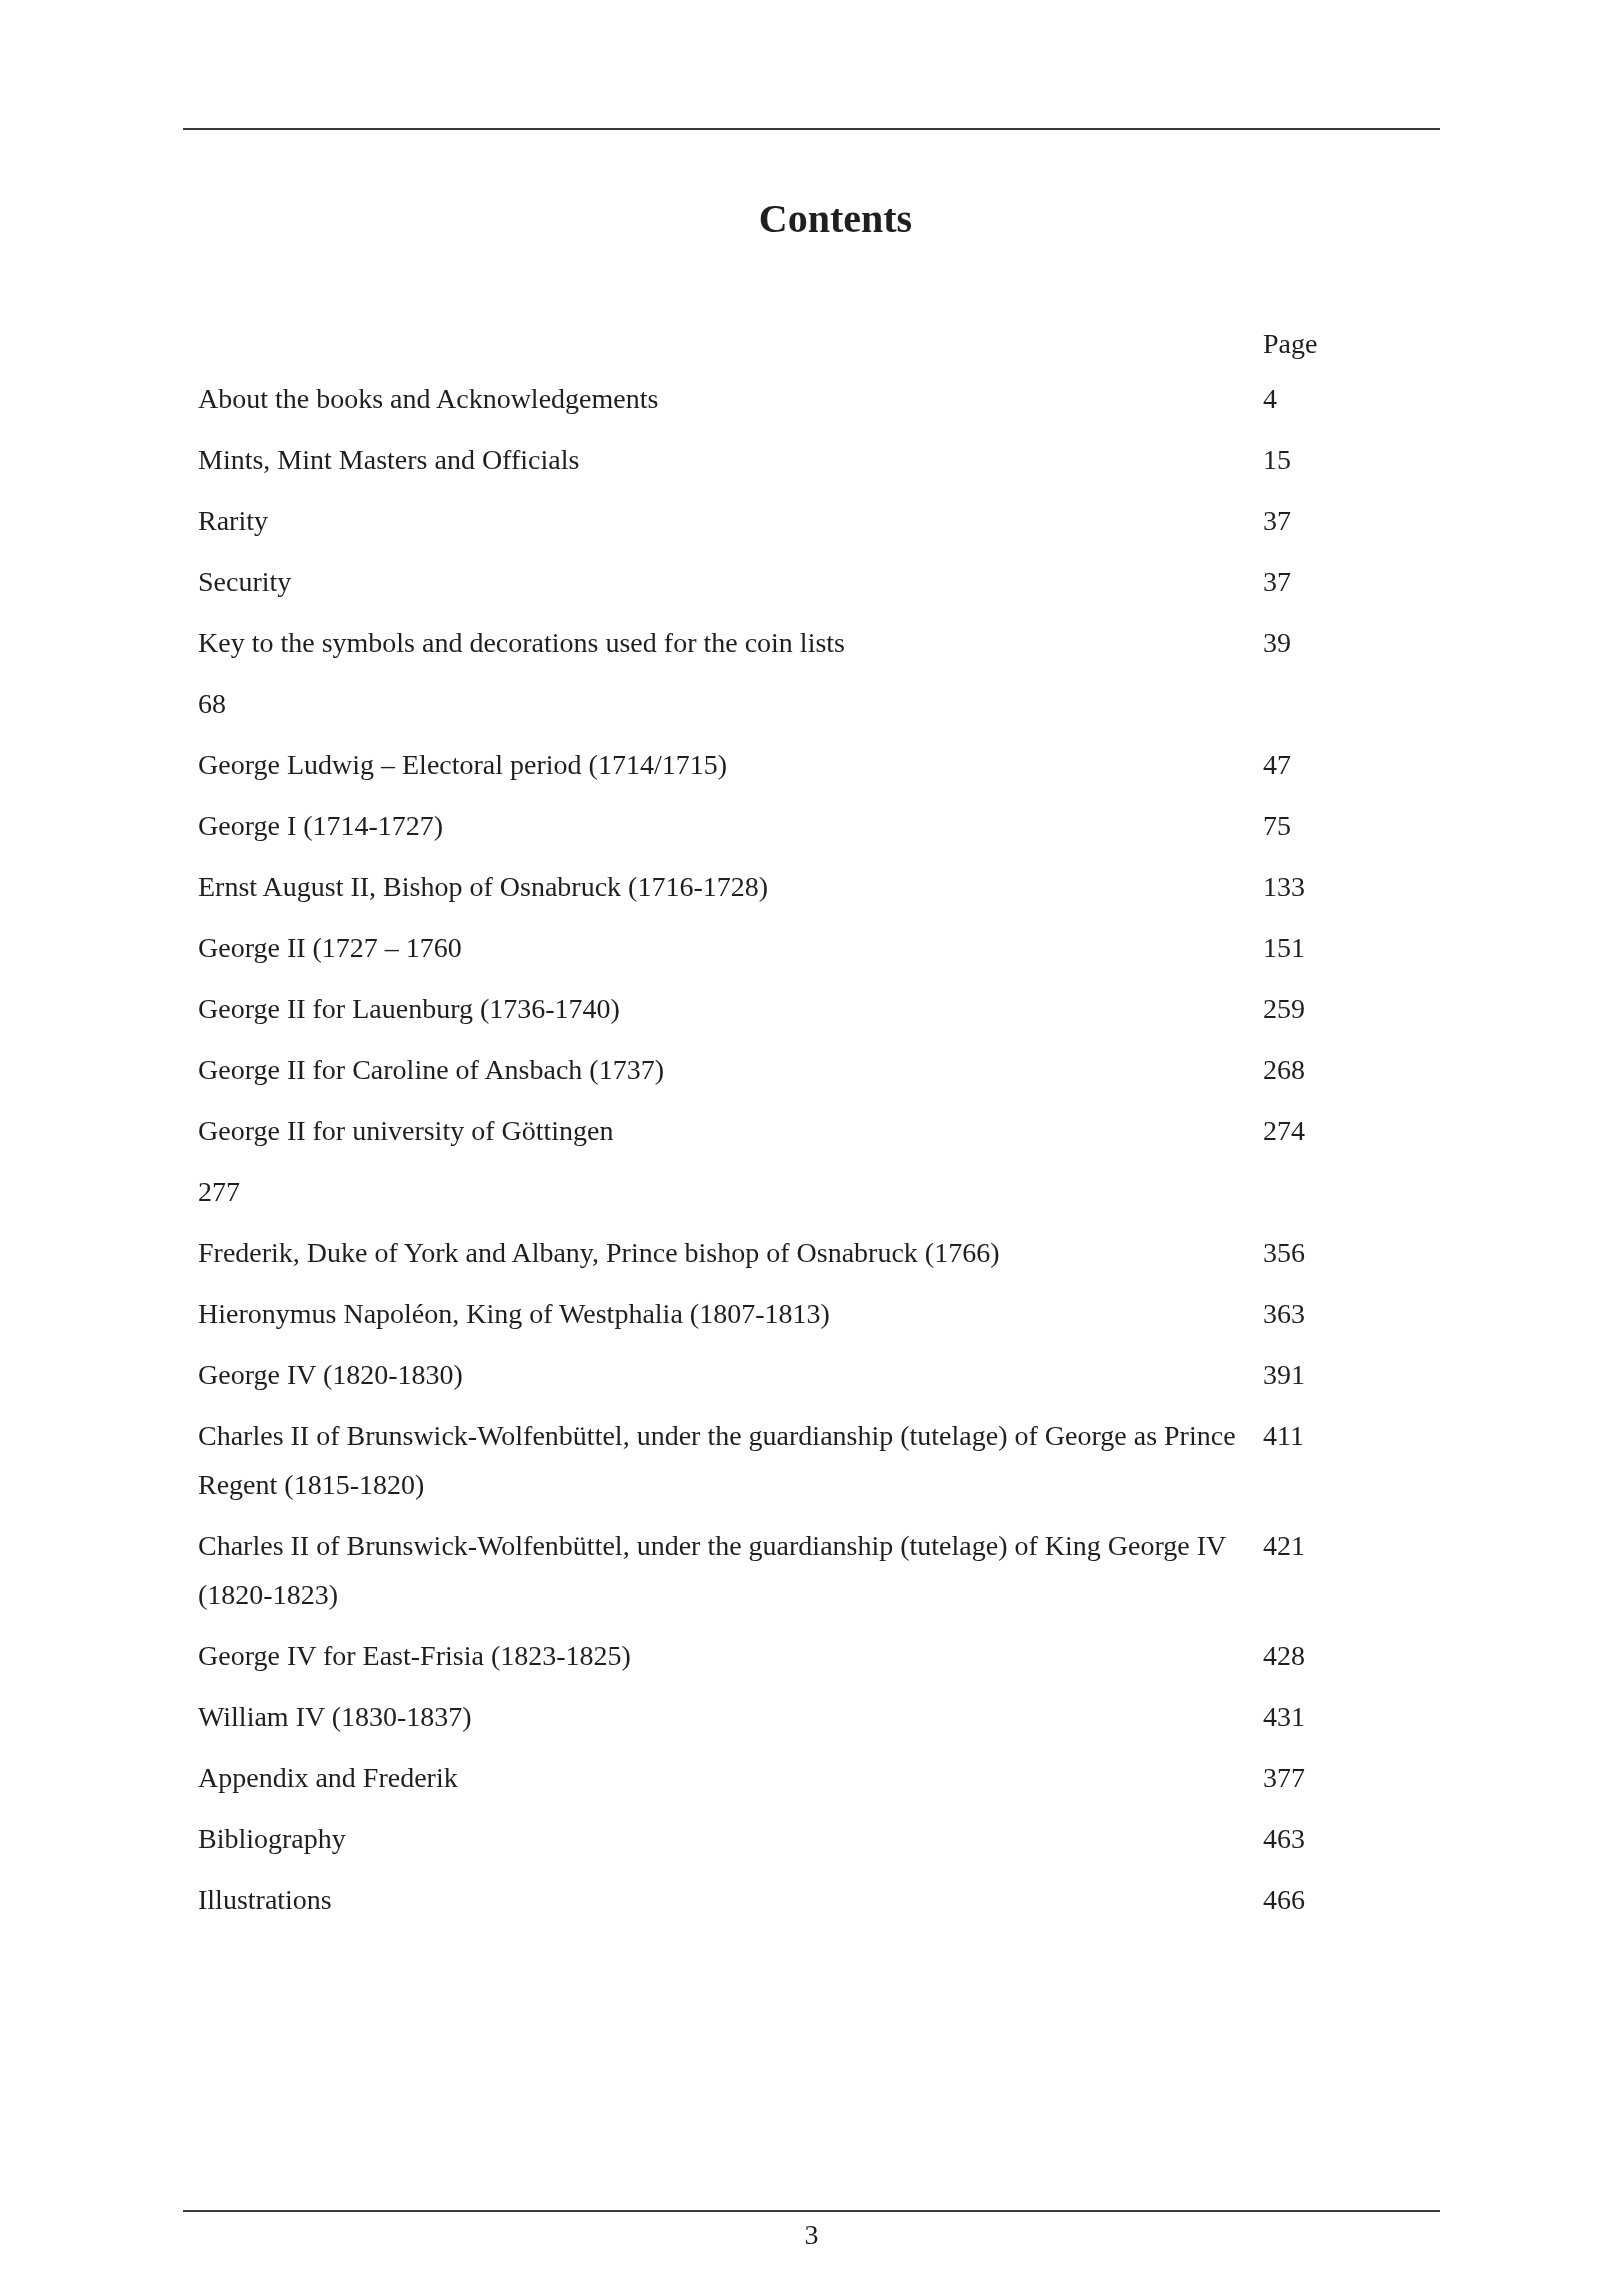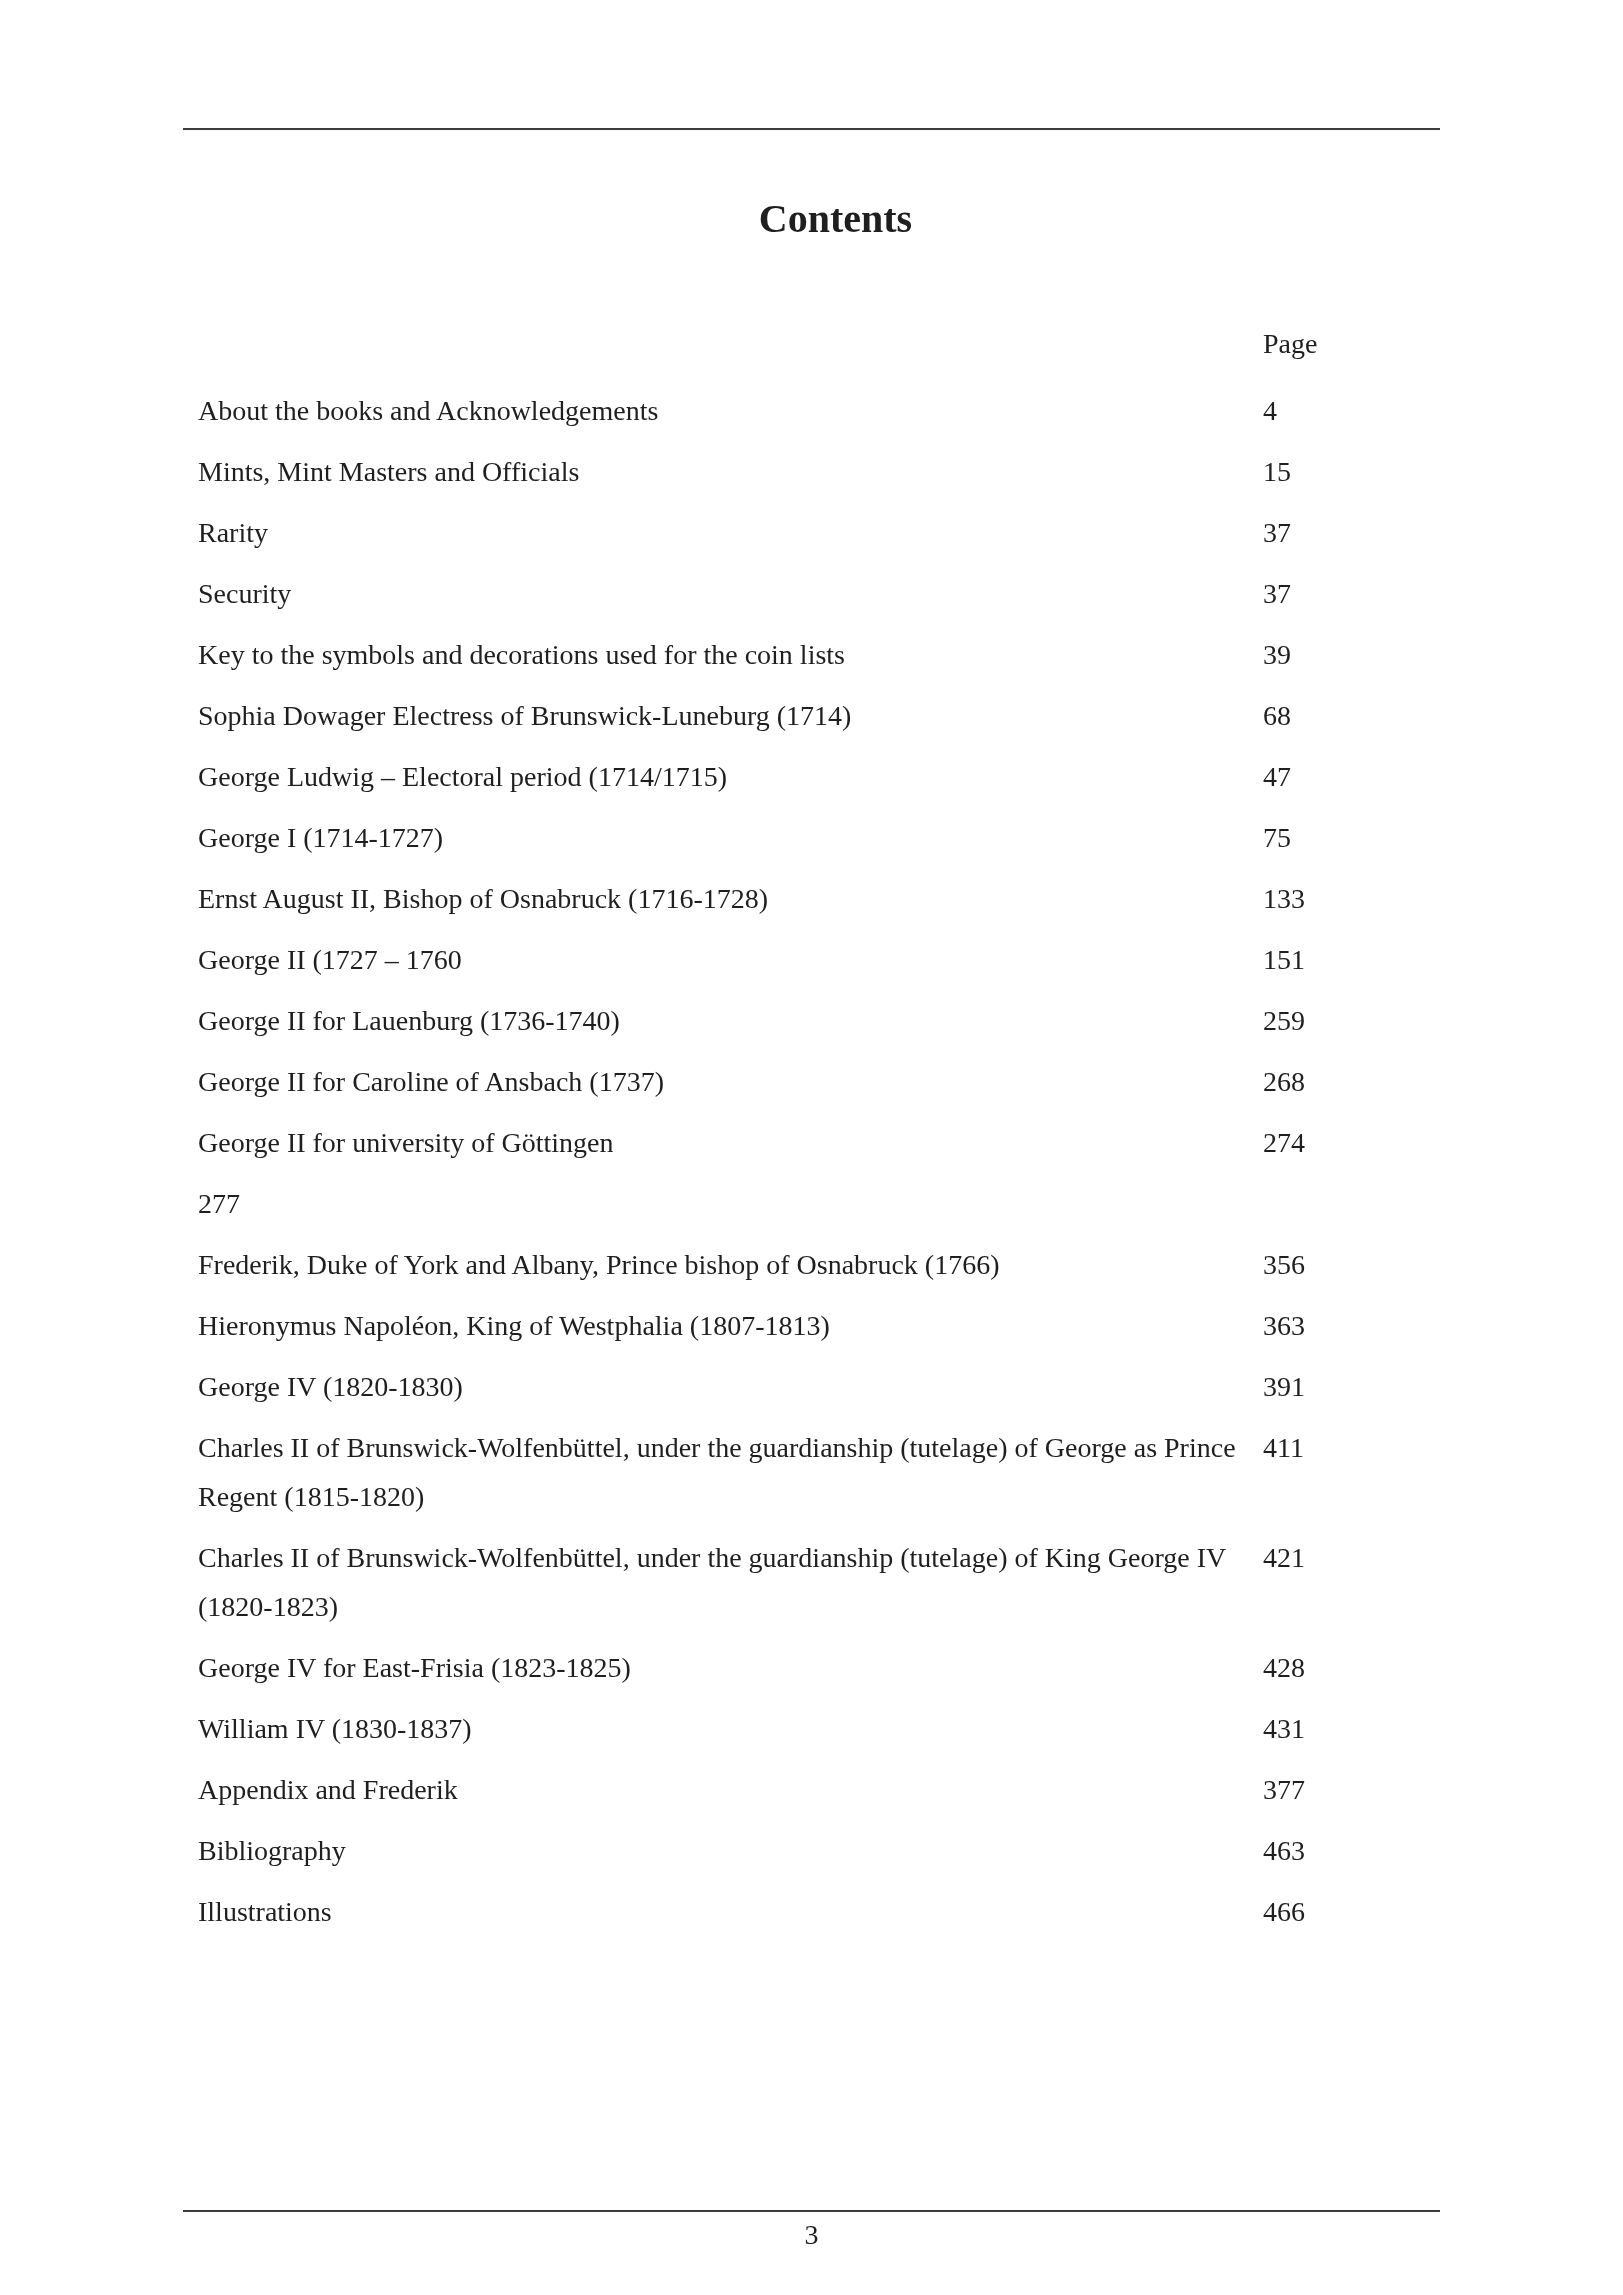--- a/index.html
+++ b/index.html
@@ -37,21 +37,21 @@
   }
   .col-header {
     position: absolute;
     left: 1263px;
     top: 328px;
     font-size: 28px;
   }
   .entries {
     position: absolute;
     left: 198px;
-    top: 386px;
+    top: 374px;
     width: 1259px;
   }
   .entry {
     display: flex;
     align-items: flex-start;
     margin-bottom: 12px;
     font-size: 28px;
     line-height: 49px;
   }
   .entry-label {
@@ -104,21 +104,20 @@
       <span class="entry-label">Security</span>
       <span class="entry-page">37</span>
     </div>
 
     <div class="entry">
       <span class="entry-label">Key to the symbols and decorations used for the coin lists</span>
       <span class="entry-page">39</span>
     </div>
 
     <div class="entry">
-      <span class="entry-label">Sophia Dowager Electress of Brunswick-Luneburg (1714)</span>
       <span class="entry-page">68</span>
     </div>
 
     <div class="entry">
       <span class="entry-label">George Ludwig – Electoral period (1714/1715)</span>
       <span class="entry-page">47</span>
     </div>
 
     <div class="entry">
       <span class="entry-label">George I (1714-1727)</span>

